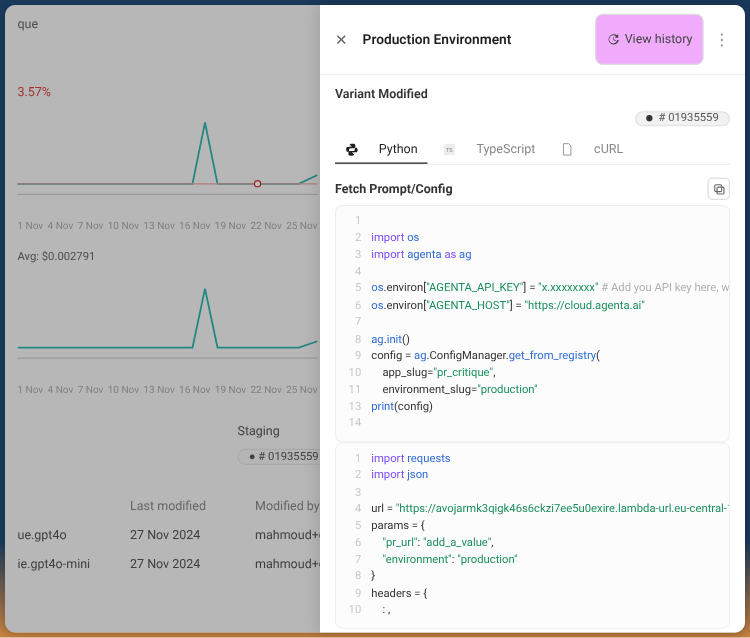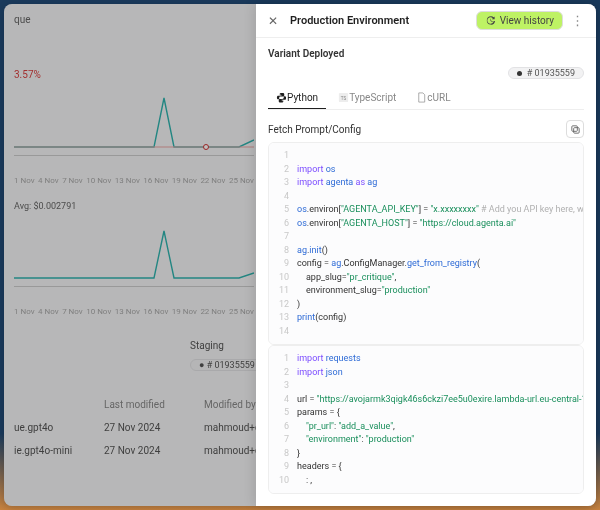--- a/index.html
+++ b/index.html
@@ -21,32 +21,32 @@
   .bg-th{display:flex;padding:6px 0;color:#888}
   .bg-tr{display:flex;padding:6px 0}
   .bg-th>div,.bg-tr>div{flex:0 0 100px}
   .bg-th>div:first-child,.bg-tr>div:first-child{flex:0 0 90px}
   
   .drawer{position:absolute;right:4px;top:4px;bottom:4px;width:340px;background:#fff;border-radius:0 8px 8px 0;box-shadow:-2px 0 12px rgba(0,0,0,.12);display:flex;flex-direction:column;overflow:hidden}
   .d-head{display:flex;align-items:center;padding:7px 10px;border-bottom:1px solid #eee}
   .d-close{font-size:12px;color:#666;cursor:pointer;padding:2px}
   .d-title{font-weight:600;font-size:11px;margin-left:10px;color:#1f1f1f}
   .d-spacer{flex:1}
-  .btn{display:inline-flex;gap:4px;border:1px solid #ddd;background:#bef264;border-radius:6px;padding:3px 8px;font-size:10px;color:#444;cursor:pointer}
+  .btn{display:inline-flex;gap:4px;border:1px solid #ddd;background:#f0abfc;border-radius:6px;padding:14px 8px;font-size:10px;color:#444;cursor:pointer}
   .d-kebab{margin-left:6px;color:#888;font-size:13px;cursor:pointer;padding:2px}
   .d-body{padding:10px 12px;overflow-y:auto;flex:1}
   .sec-label{font-size:10px;font-weight:600;color:#333;margin-bottom:8px}
   .deployed-row{display:flex;justify-content:flex-end;margin-bottom:8px}
   .dot{display:inline-block;width:5px;height:5px;border-radius:50%;background:#333;margin-right:5px;vertical-align:middle}
   .tabs{display:flex;gap:4px;border-bottom:1px solid #eee;margin-bottom:10px}
-  .tab{display:flex;align-items:center;gap:0;padding:5px 8px;font-size:10px;color:#888;cursor:pointer;border-bottom:1.5px solid transparent}
+  .tab{display:flex;align-items:center;gap:16px;padding:5px 8px;font-size:10px;color:#888;cursor:pointer;border-bottom:1.5px solid transparent}
   .tab.active{color:#1f1f1f;border-bottom-color:#1f1f1f}
   .ticon{width:11px;height:11px;fill:currentColor}
   .card-head{display:flex;justify-content:space-between;align-items:center;margin-bottom:4px;margin-top:6px}
-  .card-title{font-size:10px;font-weight:400;color:#333}
+  .card-title{font-size:10px;font-weight:700;color:#333}
   .copy{width:18px;height:18px;border:1px solid #ddd;border-radius:4px;display:flex;align-items:center;justify-content:center;font-size:10px;color:#666;cursor:pointer}
   .code{background:#fcfcfd;border:1px solid #eee;border-radius:6px;padding:6px 6px 6px 2px;overflow-x:auto}
   .cl{display:flex;font-family:ui-monospace,SFMono-Regular,Menlo,Consolas,monospace;font-size:9px;line-height:1.5;white-space:pre}
   .ln{width:18px;text-align:right;color:#c8c8c8;flex:0 0 18px;margin-right:8px;user-select:none}
   .ck{color:#7c4dff}
   .cs{color:#1a8f5c}
   .cc{color:#b0b0b0}
   .ci{color:#2e6bd6}
   .cn{color:#333}
   .drawer ::-webkit-scrollbar{height:6px;width:6px}
@@ -129,21 +129,21 @@
     <span class="d-spacer"></span>
     <button class="btn">
       <svg class="ticon" viewBox="0 0 24 24">
           <path d="M13 3a9 9 0 1 0 8.9 10H19a7 7 0 1 1-2-6l-2 2h6V3l-2 2a9 9 0 0 0-6-2zM12 8v5l4 2 .8-1.4L13 12V8z"></path>
         </svg>
       <span>View history</span>
     </button>
     <span class="d-kebab">⋮</span>
   </div>
   <div class="d-body">
-    <div class="sec-label">Variant Deployed</div>
+    <div class="sec-label">Variant Modified</div>
     <div class="deployed-row">
       <span class="chip"><span class="dot"></span><span># 01935559</span></span>
     </div>
     <div class="tabs">
       <div class="tab active">
         <svg class="ticon" viewBox="0 0 24 24">
             <path d="M12 2c-3 0-4 1-4 3v2h4v1H5c-2 0-3 1-3 4s1 4 3 4h2v-3c0-2 1-3 3-3h5c2 0 3-1 3-3V5c0-2-1-3-4-3h-2zM9 4a1 1 0 1 1 0 2 1 1 0 0 1 0-2z"></path>
             <path d="M17 9v3c0 2-1 3-3 3H9c-2 0-3 1-3 3v2c0 2 1 3 4 3h2c3 0 4-1 4-3v-2h-4v-1h7c2 0 3-1 3-4s-1-4-3-4h-2zm-2 11a1 1 0 1 1 0-2 1 1 0 0 1 0 2z"></path>
           </svg>
         <span>Python</span>
@@ -177,21 +177,20 @@
         <div class="cl"><span class="ln">2</span><span><span class="ck">import</span> <span class="ci">os</span></span></div>
         <div class="cl"><span class="ln">3</span><span><span class="ck">import</span> <span class="ci">agenta</span> <span class="ck">as</span> <span class="ci">ag</span></span></div>
         <div class="cl"><span class="ln">4</span><span></span></div>
         <div class="cl"><span class="ln">5</span><span><span class="ci">os</span>.environ[<span class="cs">"AGENTA_API_KEY"</span>] = <span class="cs">"x.xxxxxxxx"</span> <span class="cc"># Add you API key here, when using cloud</span></span></div>
         <div class="cl"><span class="ln">6</span><span><span class="ci">os</span>.environ[<span class="cs">"AGENTA_HOST"</span>] = <span class="cs">"https://cloud.agenta.ai"</span></span></div>
         <div class="cl"><span class="ln">7</span><span></span></div>
         <div class="cl"><span class="ln">8</span><span><span class="ci">ag</span>.<span class="ci">init</span>()</span></div>
         <div class="cl"><span class="ln">9</span><span><span class="cn">config</span> = <span class="ci">ag</span>.ConfigManager.<span class="ci">get_from_registry</span>(</span></div>
         <div class="cl"><span class="ln">10</span><span>    app_slug=<span class="cs">"pr_critique"</span>,</span></div>
         <div class="cl"><span class="ln">11</span><span>    environment_slug=<span class="cs">"production"</span></span></div>
-        <div class="cl"><span class="ln">12</span><span>)</span></div>
         <div class="cl"><span class="ln">13</span><span><span class="ci">print</span>(config)</span></div>
         <div class="cl"><span class="ln">14</span><span></span></div>
       </div>
 
     <div class="code" id="code2">
         <div class="cl"><span class="ln">1</span><span><span class="ck">import</span> <span class="ci">requests</span></span></div>
         <div class="cl"><span class="ln">2</span><span><span class="ck">import</span> <span class="ci">json</span></span></div>
         <div class="cl"><span class="ln">3</span><span></span></div>
         <div class="cl"><span class="ln">4</span><span><span class="cn">url</span> = <span class="cs">"https://avojarmk3qigk46s6ckzi7ee5u0exire.lambda-url.eu-central-1.on.aws/generate"</span></span></div>
         <div class="cl"><span class="ln">5</span><span><span class="cn">params</span> = {</span></div>

